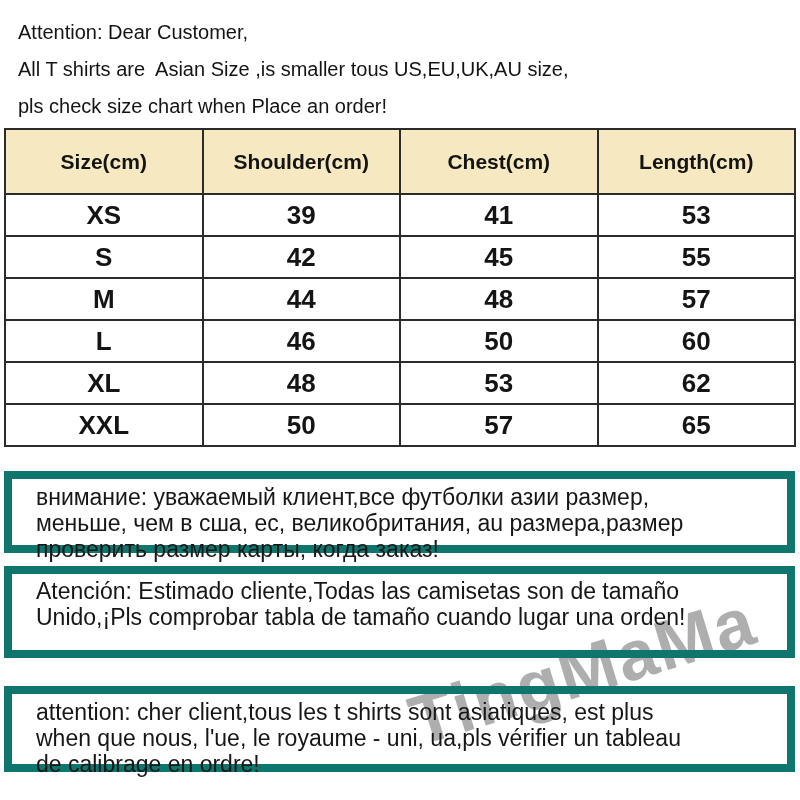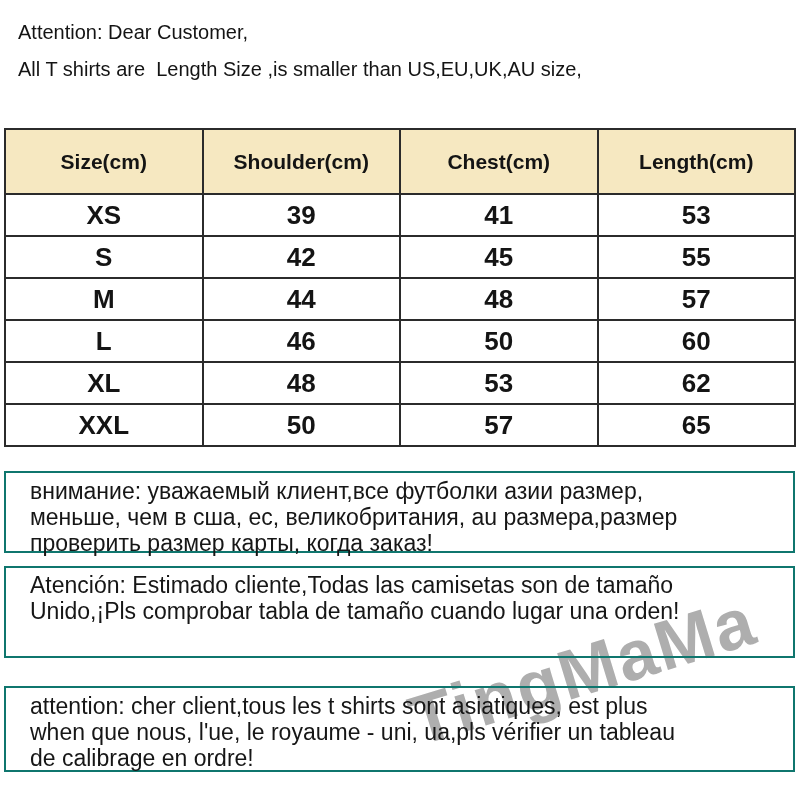--- a/index.html
+++ b/index.html
@@ -51,21 +51,21 @@
     font-size: 26px;
     background: transparent;
   }
 
   
   .notice {
     position: absolute;
     left: 4px;
     width: 791px;
     box-sizing: border-box;
-    border: 2px solid #0f766e;
+    border: 8px solid #0f766e;
     background: transparent;
     font-size: 23px;
     line-height: 26px;
     color: #161616;
     padding: 5px 10px 0 24px;
     z-index: 2;
   }
   .notice div { white-space: pre; }
   .notice-russian { top: 471px; height: 82px; }
   .notice-spanish { top: 566px; height: 92px; padding-top: 4px; }
@@ -87,21 +87,22 @@
     pointer-events: none;
   }
 </style>
 </head>
 <body>
 
 <div class="watermark">TingMaMa</div>
 
 <header class="attention">
   <div>Attention: Dear Customer,</div>
-  <div>All T shirts are  Length Size ,is smaller than US,EU,UK,AU size,</div>
+  <div>All T shirts are  Asian Size ,is smaller tous US,EU,UK,AU size,</div>
+  <div>pls check size chart when Place an order!</div>
 </header>
 
 <table class="size-table">
   <thead>
     <tr>
       <th>Size(cm)</th>
       <th>Shoulder(cm)</th>
       <th>Chest(cm)</th>
       <th>Length(cm)</th>
     </tr>

